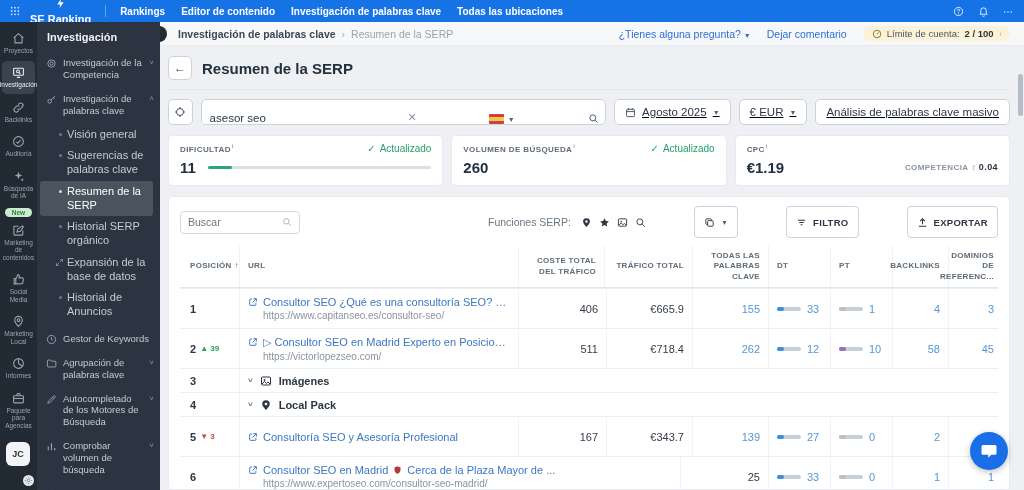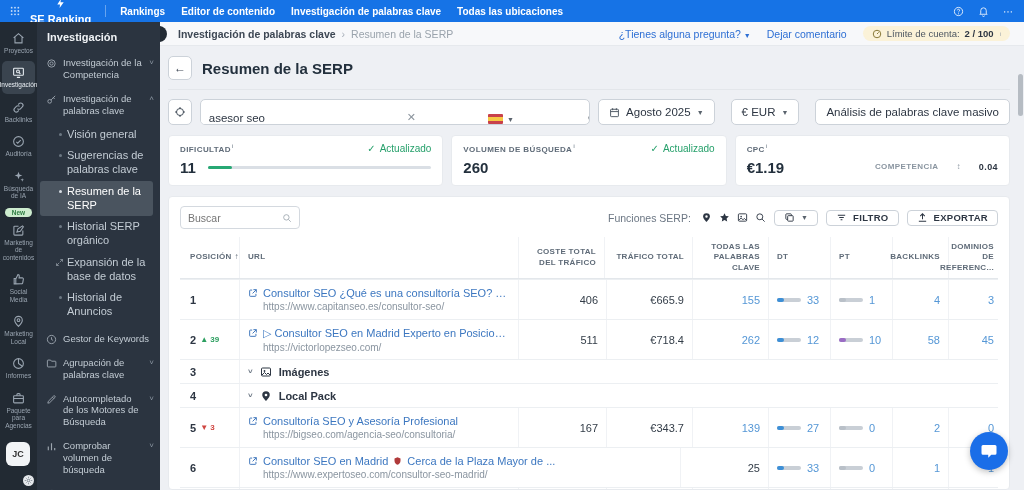--- a/index.html
+++ b/index.html
@@ -73,47 +73,47 @@
   .searchgroup { display:flex; align-items:flex-end; background:#fff; border:1px solid #ccd2d9; border-radius:5px; height:26px; overflow:hidden;gap:28px; }
   .searchgroup input { border:none; outline:none; font-size:11.5px; color:#2d3643; padding:0 8px; width:190px; font-family:"Liberation Sans",sans-serif; }
   .clear-x { color:#8b949d; font-size:11px; padding:0 8px; cursor:pointer; }
   .sg-sep { width:1px; height:26px; background:#dfe3e8; }
   .flag-btn { display:flex; align-items:center; gap:4px; padding:0 8px; cursor:pointer; }
   .flag { width:15px; height:10px; border-radius:1px; overflow:hidden; display:flex; flex-direction:column; }
   .flag .r { flex:1; background:#c8414b; } .flag .y { flex:1.2; background:#f6c944; }
   .sg-caret { font-size:7px; color:#5a636d; }
   .sg-search { padding:0 9px; color:#46515d; cursor:pointer; display:flex; align-items:center; }
   .sg-search svg { width:11px; height:11px; }
-  .searchrow-right { margin-left:auto; display:flex; gap:16px; }
+  .searchrow-right { margin-left:auto; display:flex; gap:8px;text-decoration:underline; }
   .ctl-btn { height:26px; background:#fff; border:1px solid #ccd2d9; border-radius:5px; display:flex; align-items:center; gap:6px; padding:0 10px; font-size:11.5px; color:#2d3643; cursor:pointer; white-space:nowrap; }
   .ctl-btn .cic { width:11px; height:11px; color:#46515d; }
   .ctl-caret { font-size:7px; color:#5a636d; }
 
   .cards { display:flex; gap:8px; margin-top:10px; }
   .card { background:#fff; border:1px solid #e7eaee; border-radius:4px; padding:7px 11px 9px; flex:1; }
   .card-top { display:flex; align-items:center; justify-content:space-between; }
   .card-label { font-size:8px; font-weight:bold; letter-spacing:.4px; color:#5f6b78; }
   .card-status { font-size:10px; color:#26a06b; display:flex; gap:4px; align-items:center; }
   .card-valrow { display:flex; align-items:center; margin-top:5px; }
   .card-value { font-size:15px; font-weight:bold; color:#23303d; }
   .prog { flex:1; height:3px; background:#dadfe5; border-radius:2px; margin-left:12px; position:relative; }
   .prog-fill { position:absolute; left:0; top:0; height:3px; width:11%; background:#27a874; border-radius:2px; }
-  .comp { margin-left:auto; font-size:8px; font-weight:bold; letter-spacing:.4px; color:#8a95a0; display:flex; align-items:flex-start; gap:18px; }
+  .comp { margin-left:auto; font-size:8px; font-weight:bold; letter-spacing:.4px; color:#8a95a0; display:flex; align-items:center; gap:3px; }
   .comp b { font-size:9px; color:#2d3643; }
 
   .panel { background:#fff; border:1px solid #e7eaee; border-radius:4px; margin-top:10px; flex:1; padding:9px 11px 0; display:flex; flex-direction:column; overflow:hidden; }
   .toolbar { display:flex; align-items:center; }
   .tb-search { display:flex; align-items:center; border:1px solid #d4d9df; border-radius:4px; height:23px; width:120px; padding:0 7px; color:#9aa3ac; }
   .tb-search input { border:none; outline:none; width:85px; font-size:10.5px; font-family:"Liberation Sans",sans-serif; color:#2d3643; }
   .tb-search svg { width:10px; height:10px; margin-left:auto; }
   .toolbar-right { margin-left:auto; display:flex; align-items:center; gap:8px; }
   .serp-label { font-size:10.5px; color:#6b7683; margin-right:2px; }
   .serp-icons { display:flex; gap:7px; color:#2d3643; align-items:center; }
   .serp-icons svg { width:11px; height:11px; }
-  .tb-btn { height:16px; border:1px solid #ccd2d9; border-radius:4px; background:#fff; display:flex; align-items:center; gap:6px; padding:0 9px; font-size:9.5px; font-weight:bold; letter-spacing:.3px; color:#2d3643; cursor:pointer; }
+  .tb-btn { height:32px; border:1px solid #ccd2d9; border-radius:4px; background:#fff; display:flex; align-items:center; gap:6px; padding:0 9px; font-size:9.5px; font-weight:bold; letter-spacing:.3px; color:#2d3643; cursor:pointer;margin-left:40px; }
   .tb-btn svg { width:11px; height:11px; }
   .tb-caret { font-size:7px; color:#5a636d; }
 
   .tbl { margin-top:8px; font-size:11px; }
   .trow { display:flex; align-items:stretch; border-top:1px solid #eceff2; }
   .trow.head { border-top:none; border-bottom:1px solid #e3e7eb; }
   .c { display:flex; align-items:center; padding:0 8px; }
   .c.num { justify-content:flex-end; text-align:center; border-left:1px solid #f0f2f5; }
   .c-pos { width:60px; flex:none; border-right:1px solid #f0f2f5; padding-left:10px; }
   .c-url { flex:1; min-width:0; }
@@ -726,21 +726,20 @@
                   <span class="chg down">▼ 3</span>
                 </div>
               <div class="c c-url">
                   <div class="urlcell">
                 <div class="tline">
                       <svg class="extic">
                         <use href="#ic-extlink"></use>
                       </svg>
                       <span class="tlink">Consultoría SEO y Asesoría Profesional</span>
                     </div>
-                <div class="turl">https://bigseo.com/agencia-seo/consultoria/</div>
               </div>
                 </div>
               <div class="c num c-tr dark">167</div>
               <div class="c num c-cost dark">€343.7</div>
               <div class="c num c-kw blue">139</div>
               <div class="c c-dt dtpt">
                   <span class="bar"></span>
                   <span class="blue">27</span>
                 </div>
               <div class="c c-pt dtpt">

